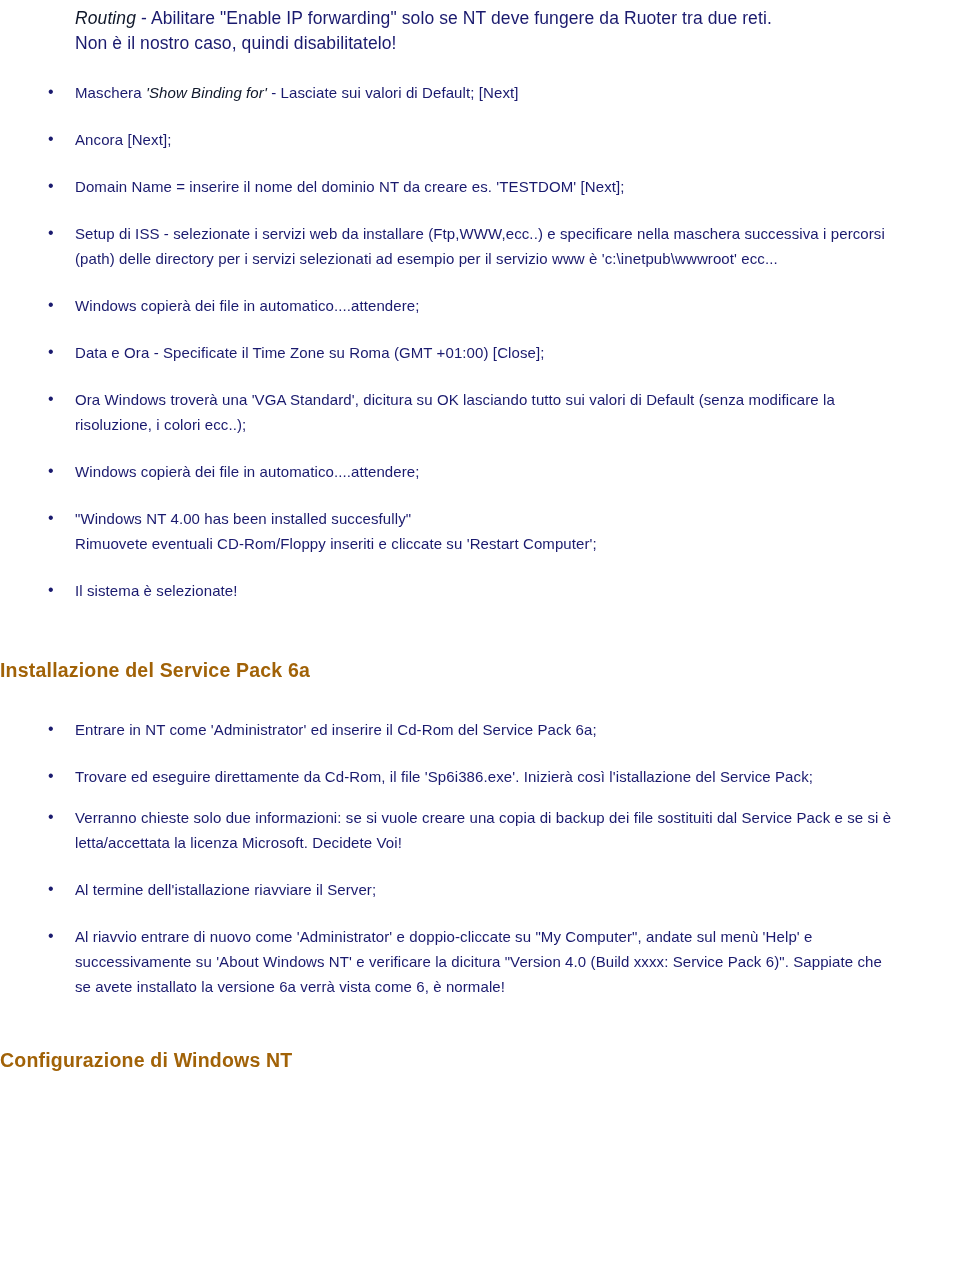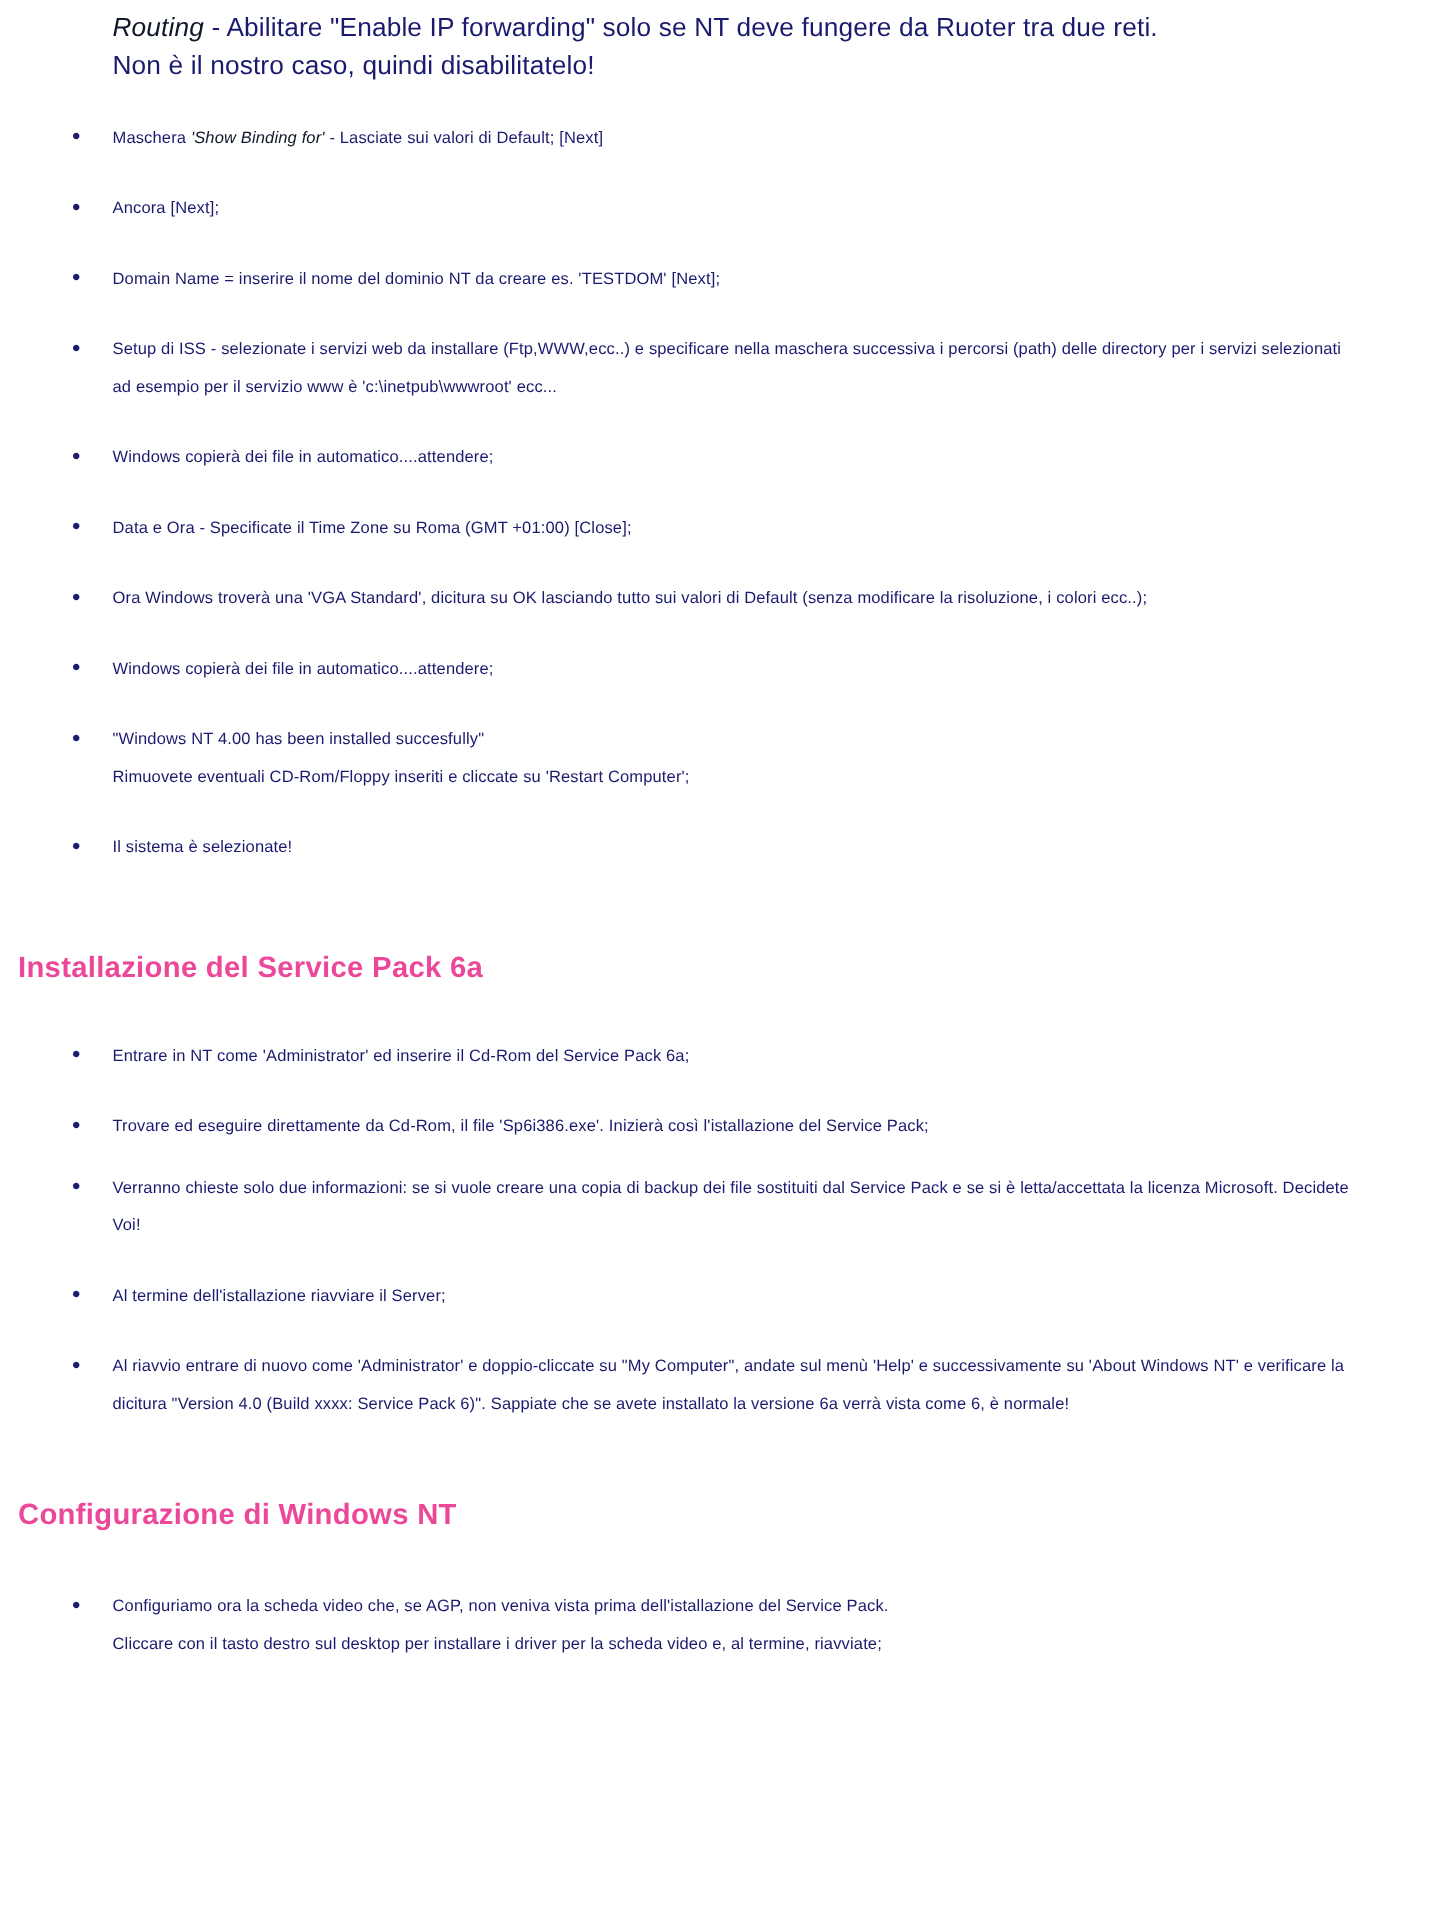--- a/index.html
+++ b/index.html
@@ -45,46 +45,46 @@
   
   ul.bullets {
     list-style: none;
     margin: 0;
     padding: 0;
   }
   ul.bullets > li {
     position: relative;
     margin: 0;
     padding: 0 60px 0 75px;
-    font-size: 11px;
+    font-size: 15px;
     line-height: 25px;
     color: #1a1a6e;
     letter-spacing: 0.1px;
   }
   ul.bullets > li::before {
     content: "\2022";
     position: absolute;
     left: 48px;
     top: -1px;
     font-size: 16px;
     line-height: 25px;
     color: #1a1a6e;
   }
   .gap-lg { height: 24px; }
   .gap-md { height: 22px; }
   .gap-sm { height: 16px; }
 
   
   h2.section-heading {
     margin: 0;
-    padding: 0 0 0 12px;
+    padding: 0 0 0 0;
     font-size: 19.5px;
     line-height: 26px;
     font-weight: bold;
-    color: #ec4899;
+    color: #a16207;
     letter-spacing: 0.2px;
   }
   .h-gap-before { height: 54px; }
   .h-gap-after { height: 34px; }
   .h-gap-before-2 { height: 48px; }
   .h-gap-after-2 { height: 36px; }
 </style>
 </head>
 <body>
 
@@ -167,18 +167,14 @@
     <li>Al riavvio entrare di nuovo come 'Administrator' e doppio-cliccate su "My Computer", andate sul menù 'Help' e successivamente su 'About Windows NT' e verificare la dicitura "Version 4.0 (Build xxxx: Service Pack 6)". Sappiate che se avete installato la versione 6a verrà vista come 6, è normale!</li>
 
   </ul>
 
   <div class="h-gap-before-2"></div>
 
   <h2 class="section-heading">Configurazione di Windows NT</h2>
 
   <div class="h-gap-after-2"></div>
 
-  <ul class="bullets">
-    <li style="white-space: pre-line;">Configuriamo ora la scheda video che, se AGP, non veniva vista prima dell'istallazione del Service Pack.
-Cliccare con il tasto destro sul desktop per installare i driver per la scheda video e, al termine, riavviate;</li>
-  </ul>
 
 </div>
 
 </body></html>

